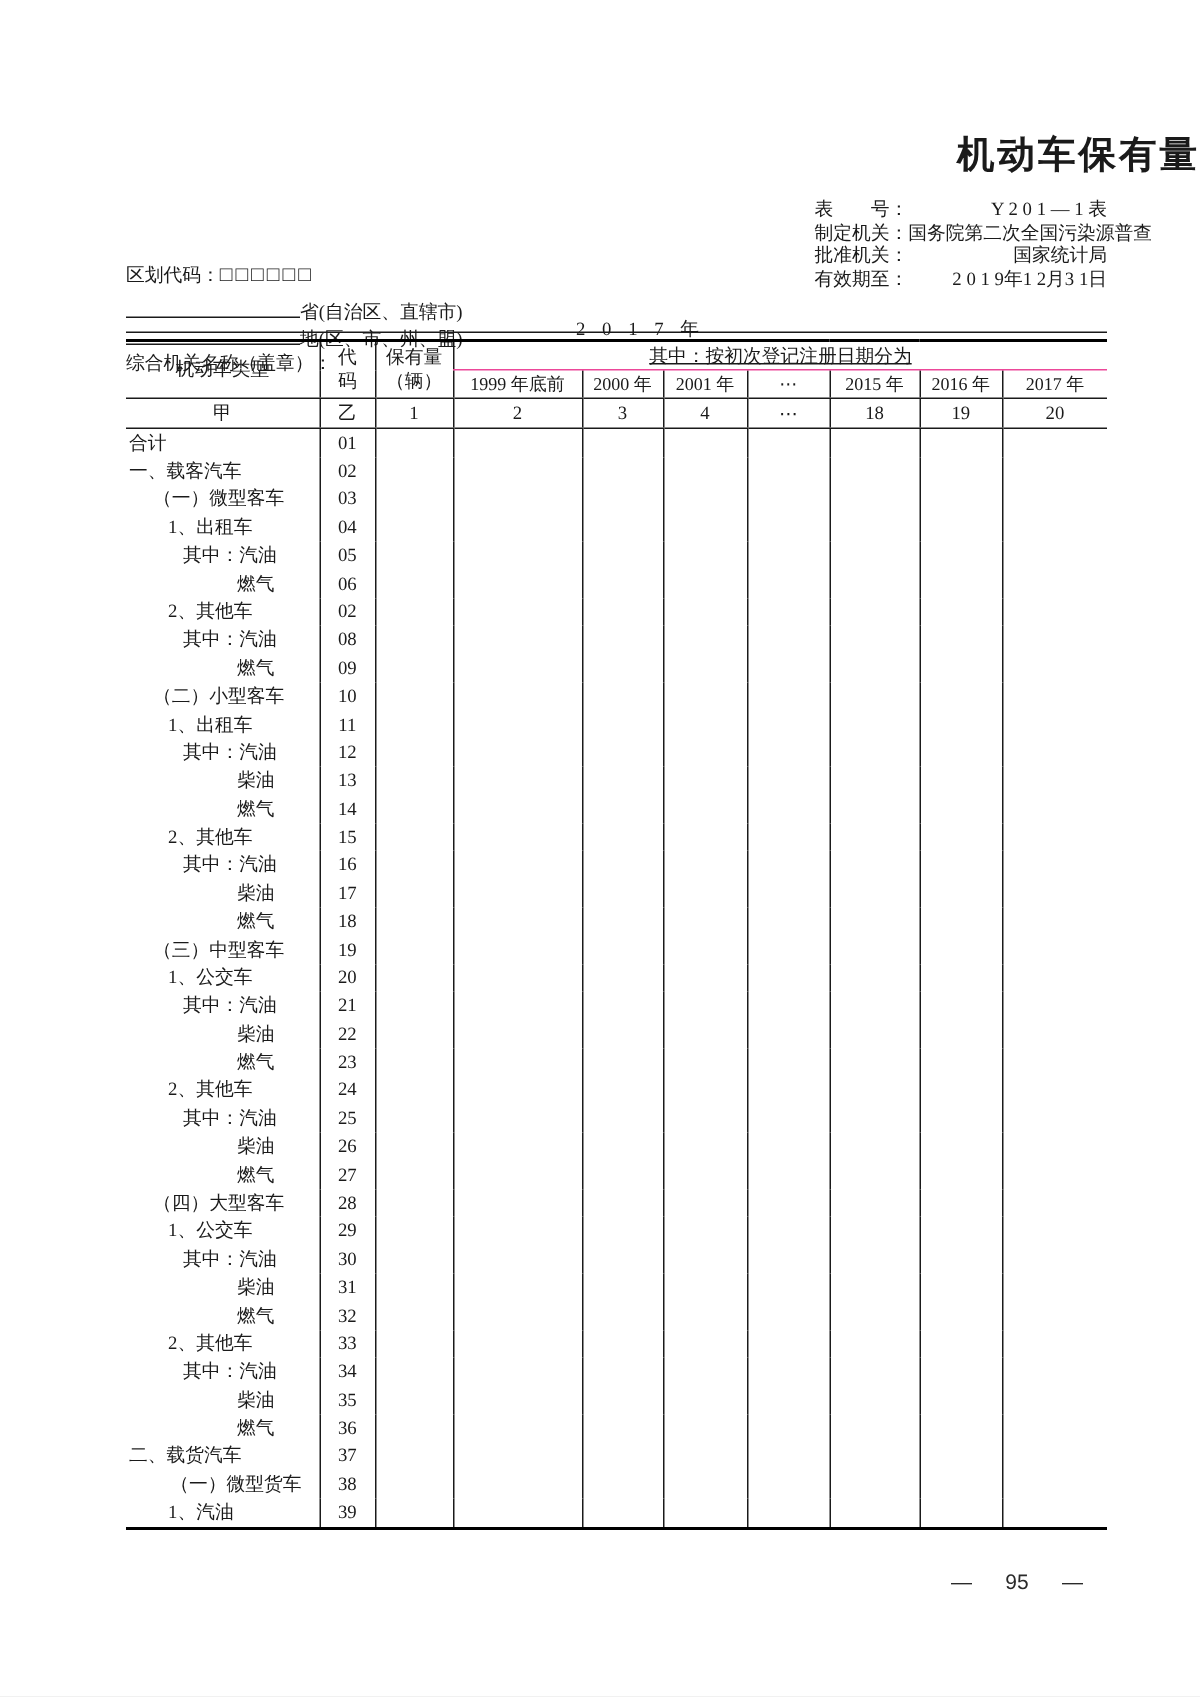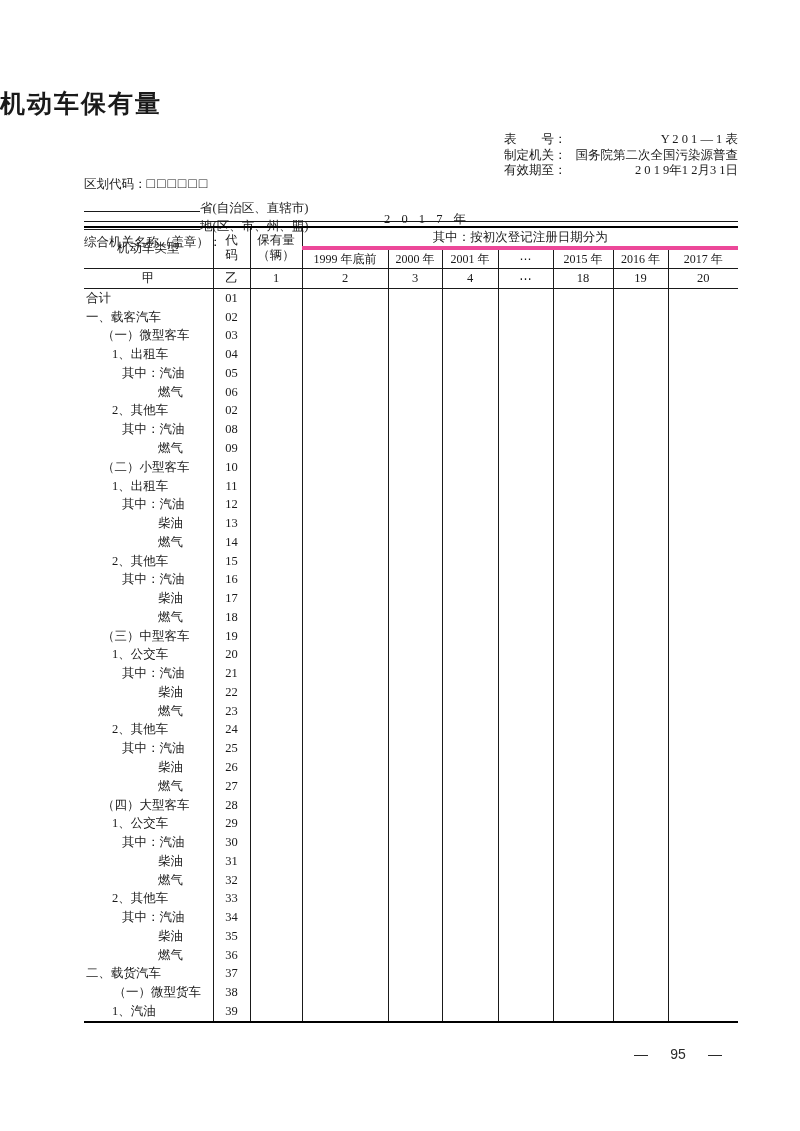--- a/index.html
+++ b/index.html
@@ -3,28 +3,28 @@
 <meta charset="utf-8">
 <style>
   html,body{margin:0;padding:0;background:#e8e8e8;}
   .page{
     position:relative;width:800px;height:1131px;background:#ffffff;
     font-family:"Liberation Serif","DejaVu Serif",serif;color:#1a1a1a;
     overflow:hidden;margin:0 auto;
   }
   
   .title{
-    position:absolute;top:88px;left:0;width:100%;text-align:left;
+    position:absolute;top:88px;left:0;width:100%;text-align:right;
     font-size:25px;font-weight:bold;letter-spacing:2px;line-height:32px;
   }
   
   .meta-right{
     position:absolute;left:504px;top:132px;width:234px;font-size:12.5px;
   }
-  .mrow{display:flex;justify-content:flex-end;line-height:15.6px;white-space:nowrap;}
+  .mrow{display:flex;justify-content:space-between;line-height:15.6px;white-space:nowrap;margin-left:39px;}
   .mlabel{flex:0 0 auto;}
   .mvalue{flex:1 1 auto;text-align:right;}
   
   .meta-left{position:absolute;left:84px;top:152px;width:400px;font-size:12.5px;}
   .lrow{position:absolute;left:0;white-space:nowrap;line-height:17px;margin-top:23px;}
   .lrow.r0{top:0;}
   .lrow.r1{top:24px;}
   .lrow.r2{top:42px;}
   .lrow.r3{top:59px;}
   .boxes{font-size:14px;letter-spacing:2px;}
@@ -37,21 +37,21 @@
     position:absolute;left:84px;top:226px;width:654px;
     border-collapse:collapse;table-layout:fixed;
     border-top:2px solid #000;border-bottom:2px solid #000;
     font-size:12.5px;
   }
   table.form th{font-weight:normal;padding:0;text-align:center;vertical-align:middle;}
   table.form td{padding:0;vertical-align:middle;}
   .h-top > *:not(:first-child){border-left:1px solid #1a1a1a;}
   .h-top th{height:18px;}
   .rowspan-cell{border-bottom:1px solid #1a1a1a;}
-  .span-head{border-bottom:4px solid #ec4899;}
+  .span-head{border-bottom:1px solid #ec4899;text-decoration:underline;}
   .h-years th{height:18px;border-left:1px solid #1a1a1a;border-bottom:1px solid #1a1a1a;white-space:nowrap;font-size:12px;}
   .h-index td{height:19px;text-align:center;border-bottom:1px solid #1a1a1a;}
   .h-index td:not(:first-child){border-left:1px solid #1a1a1a;}
   .two-line{line-height:15.5px;}
   tbody td{height:18.77px;}
   tbody td:not(:first-child){border-left:1px solid #1a1a1a;}
   tbody td.c-label{text-align:left;white-space:nowrap;}
   tbody td.c-code{text-align:center;}
   
   .page-num{
@@ -68,20 +68,24 @@
   <div class="title">机动车保有量</div>
 
   <div class="meta-right">
       <div class="mrow">
         <span class="mlabel">表　　号：</span>
         <span class="mvalue">Y 2 0 1 — 1 表</span>
       </div>
       <div class="mrow">
         <span class="mlabel">制定机关：</span>
         <span class="mvalue">国务院第二次全国污染源普查</span>
+      </div>
+      <div class="mrow">
+        <span class="mlabel">批准机关：</span>
+        <span class="mvalue">国家统计局</span>
       </div>
       <div class="mrow">
         <span class="mlabel">有效期至：</span>
         <span class="mvalue">2 0 1 9年1 2月3 1日</span>
       </div>
     </div>
 
   <div class="meta-left">
     <div class="lrow r0">
       <span>区划代码：</span><span class="boxes">□□□□□□</span>

